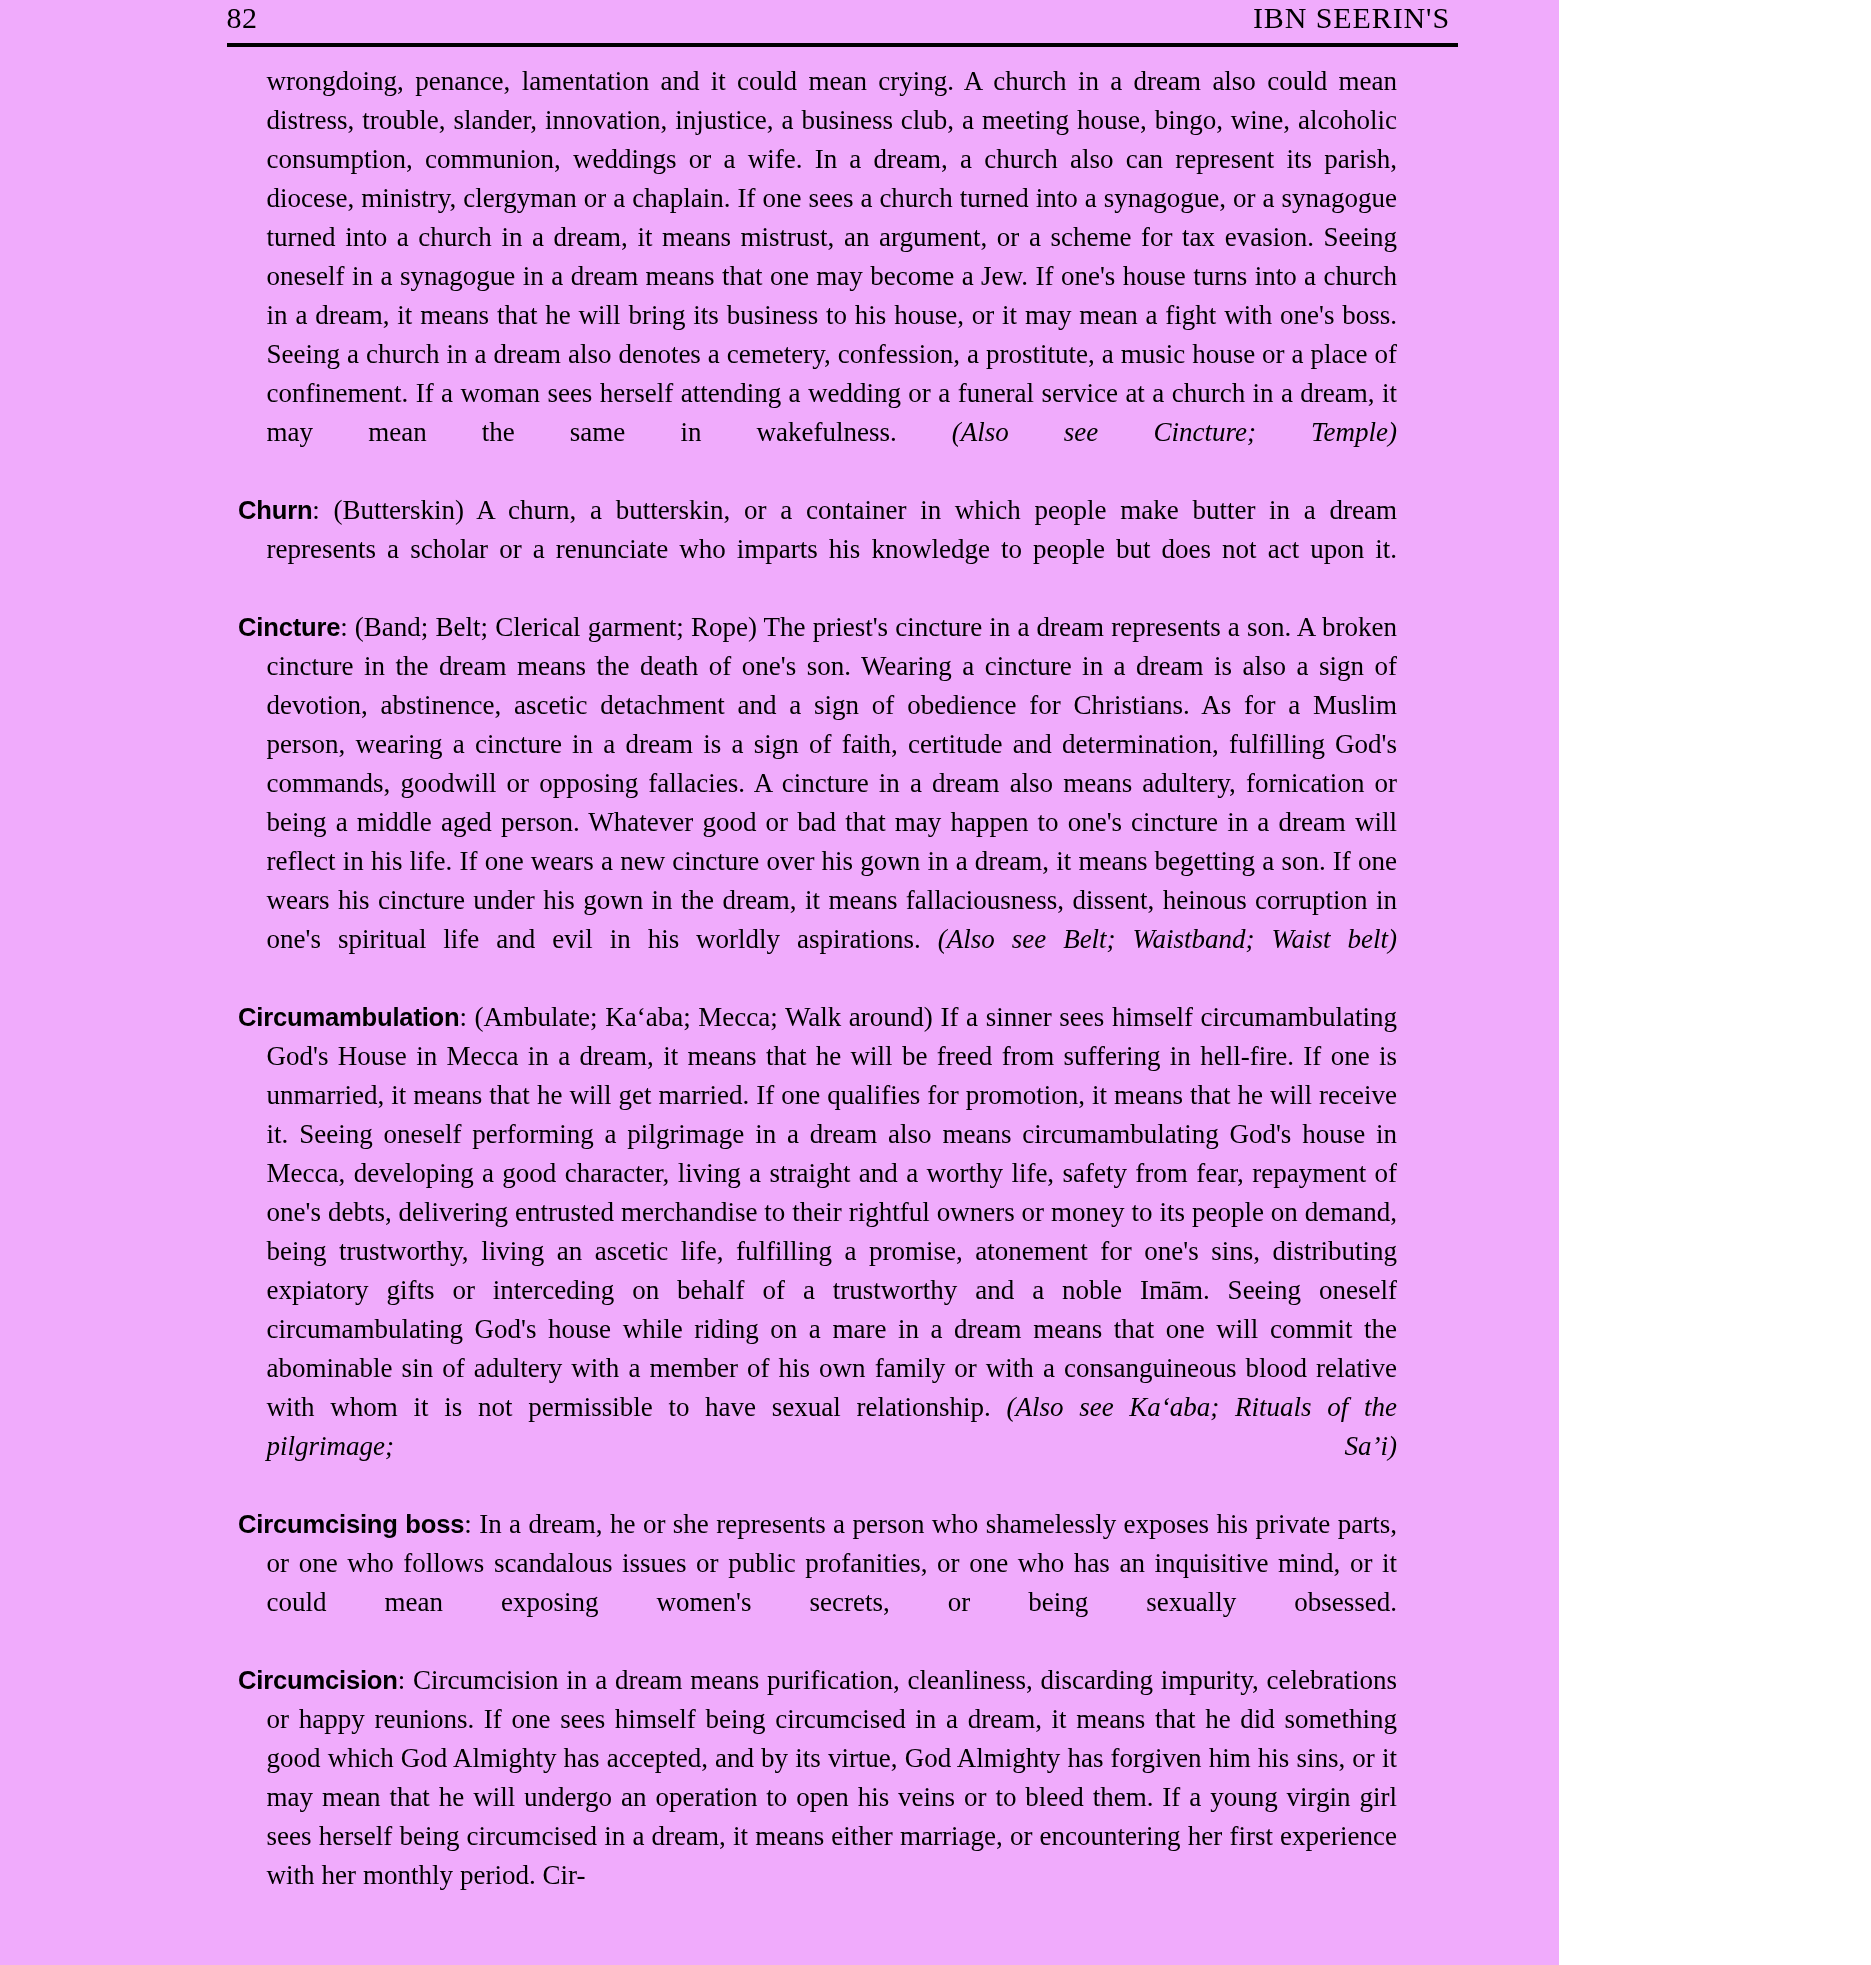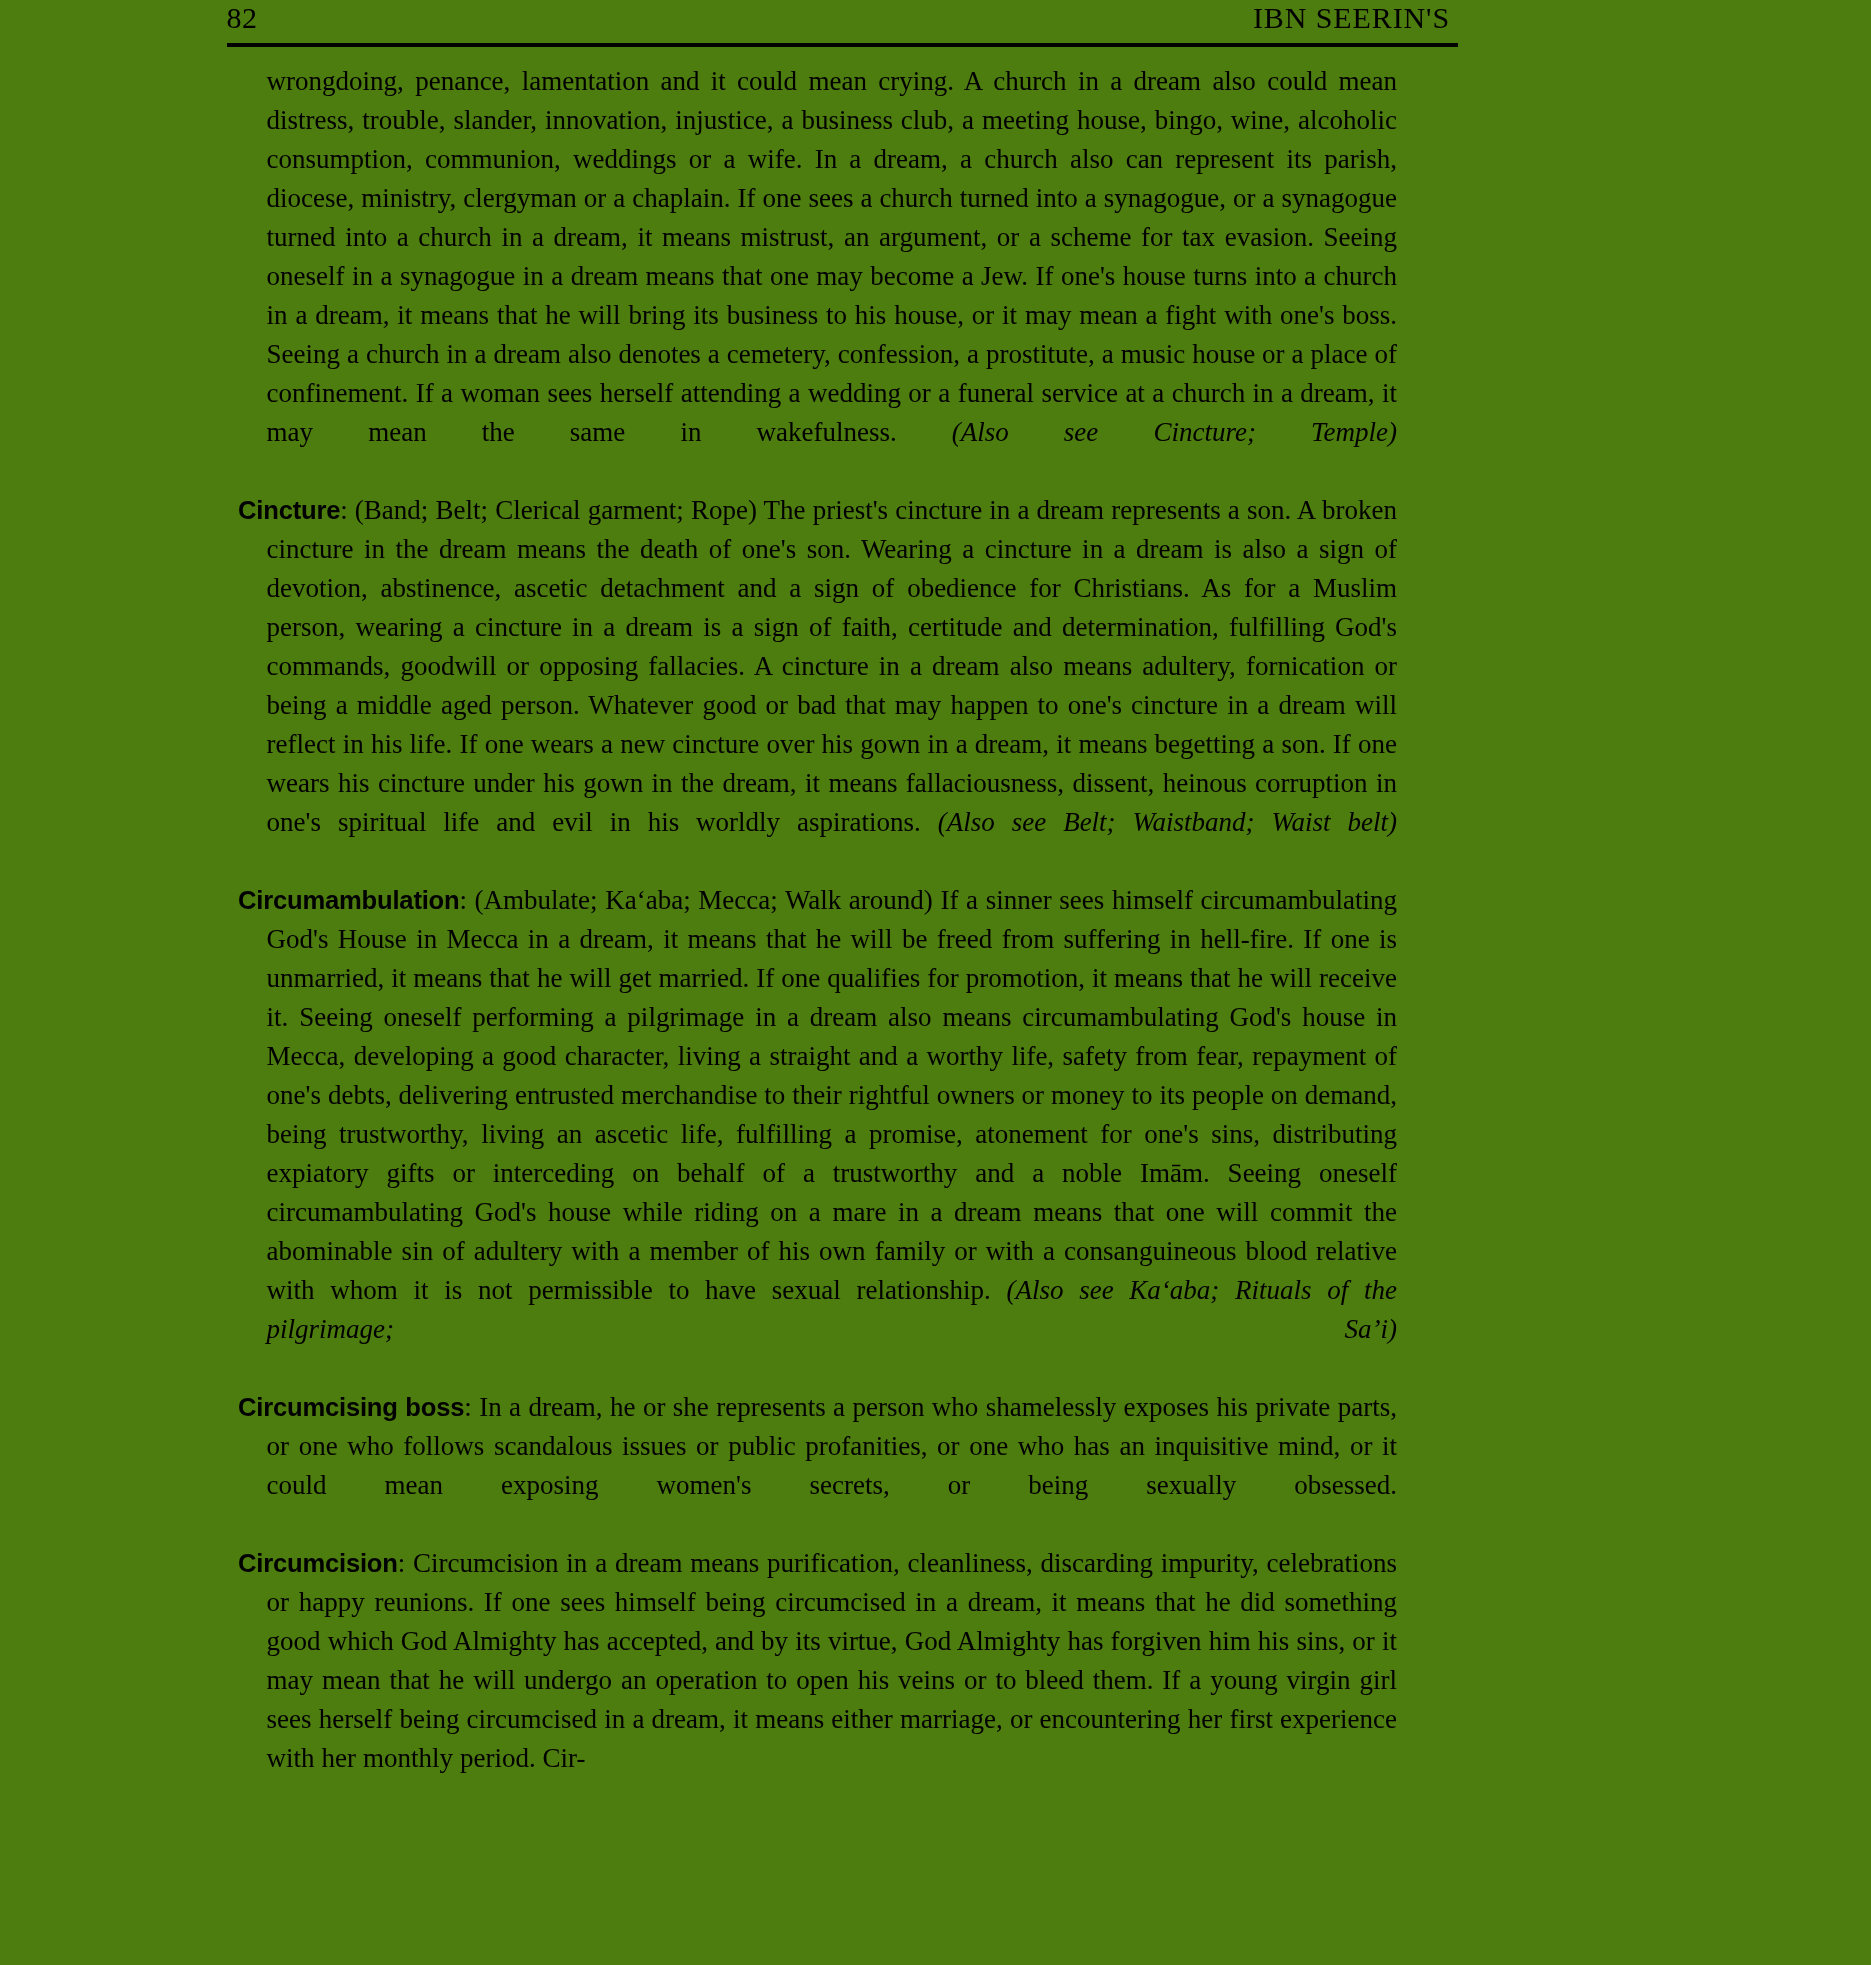--- a/index.html
+++ b/index.html
@@ -3,23 +3,23 @@
 <meta charset="utf-8">
 <title>Ibn Seerin's Dictionary of Dreams — Page 82</title>
 <style>
   html, body {
     margin: 0;
     padding: 0;
     background: #ffffff;
   }
   .page {
     position: relative;
-    width: 1871px;
+    width: 1559px;
     height: 1965px;
-    background: #4d7c0f;
+    background: #f0abfc;
     overflow: hidden;
     font-family: "Liberation Serif", "DejaVu Serif", serif;
     color: #000000;
   }
 
   
   .running-head {
     position: absolute;
     top: 0px;
     left: 210px;
@@ -108,20 +108,21 @@
   <div class="running-head">
     <div class="folio">82</div>
     <div class="head-title">IBN SEERIN'S</div>
     <div class="head-rule"></div>
   </div>
 
   <div class="textblock">
 
     <p class="entry cont"><span>wrongdoing, penance, lamentation and it could mean crying. A church in a dream also could mean distress, trouble, slander, innovation, injustice, a business club, a meeting house, bingo, wine, alcoholic consumption, communion, weddings or a wife. In a dream, a church also can represent its parish, diocese, ministry, clergyman or a chaplain. If one sees a church turned into a synagogue, or a synagogue turned into a church in a dream, it means mistrust, an argument, or a scheme for tax evasion. Seeing oneself in a synagogue in a dream means that one may become a Jew. If one's house turns into a church in a dream, it means that he will bring its business to his house, or it may mean a fight with one's boss. Seeing a church in a dream also denotes a cemetery, confession, a prostitute, a music house or a place of confinement. If a woman sees herself attending a wedding or a funeral service at a church in a dream, it may mean the same in wakefulness. </span><span class="xref">(Also see Cincture; Temple)</span></p>
 
+    <p class="entry"><span class="hw">Churn</span><span>: (Butterskin) A churn, a butterskin, or a container in which people make butter in a dream represents a scholar or a renunciate who imparts his knowledge to people but does not act upon it.</span><span class="xref"></span></p>
 
     <p class="entry"><span class="hw">Cincture</span><span>: (Band; Belt; Clerical garment; Rope) The priest's cincture in a dream represents a son. A broken cincture in the dream means the death of one's son. Wearing a cincture in a dream is also a sign of devotion, abstinence, ascetic detachment and a sign of obedience for Christians. As for a Muslim person, wearing a cincture in a dream is a sign of faith, certitude and determination, fulfilling God's commands, goodwill or opposing fallacies. A cincture in a dream also means adultery, fornication or being a middle aged person. Whatever good or bad that may happen to one's cincture in a dream will reflect in his life. If one wears a new cincture over his gown in a dream, it means begetting a son. If one wears his cincture under his gown in the dream, it means fallaciousness, dissent, heinous corruption in one's spiritual life and evil in his worldly aspirations. </span><span class="xref">(Also see Belt; Waistband; Waist belt)</span></p>
 
     <p class="entry"><span class="hw">Circumambulation</span><span>: (Ambulate; Kaʻaba; Mecca; Walk around) If a sinner sees himself circumambulating God's House in Mecca in a dream, it means that he will be freed from suffering in hell-fire. If one is unmarried, it means that he will get married. If one qualifies for promotion, it means that he will receive it. Seeing oneself performing a pilgrimage in a dream also means circumambulating God's house in Mecca, developing a good character, living a straight and a worthy life, safety from fear, repayment of one's debts, delivering entrusted merchandise to their rightful owners or money to its people on demand, being trustworthy, living an ascetic life, fulfilling a promise, atonement for one's sins, distributing expiatory gifts or interceding on behalf of a trustworthy and a noble Imām. Seeing oneself circumambulating God's house while riding on a mare in a dream means that one will commit the abominable sin of adultery with a member of his own family or with a consanguineous blood relative with whom it is not permissible to have sexual relationship. </span><span class="xref">(Also see Kaʻaba; Rituals of the pilgrimage; Saʼi)</span></p>
 
     <p class="entry"><span class="hw">Circumcising boss</span><span>: In a dream, he or she represents a person who shamelessly exposes his private parts, or one who follows scandalous issues or public profanities, or one who has an inquisitive mind, or it could mean exposing women's secrets, or being sexually obsessed.</span><span class="xref"></span></p>
 
     <p class="entry noexpand"><span class="hw">Circumcision</span><span>: Circumcision in a dream means purification, cleanliness, discarding impurity, celebrations or happy reunions. If one sees himself being circumcised in a dream, it means that he did something good which God Almighty has accepted, and by its virtue, God Almighty has forgiven him his sins, or it may mean that he will undergo an operation to open his veins or to bleed them. If a young virgin girl sees herself being circumcised in a dream, it means either marriage, or encountering her first experience with her monthly period. Cir-</span><span class="xref"></span></p>
 
   </div>

